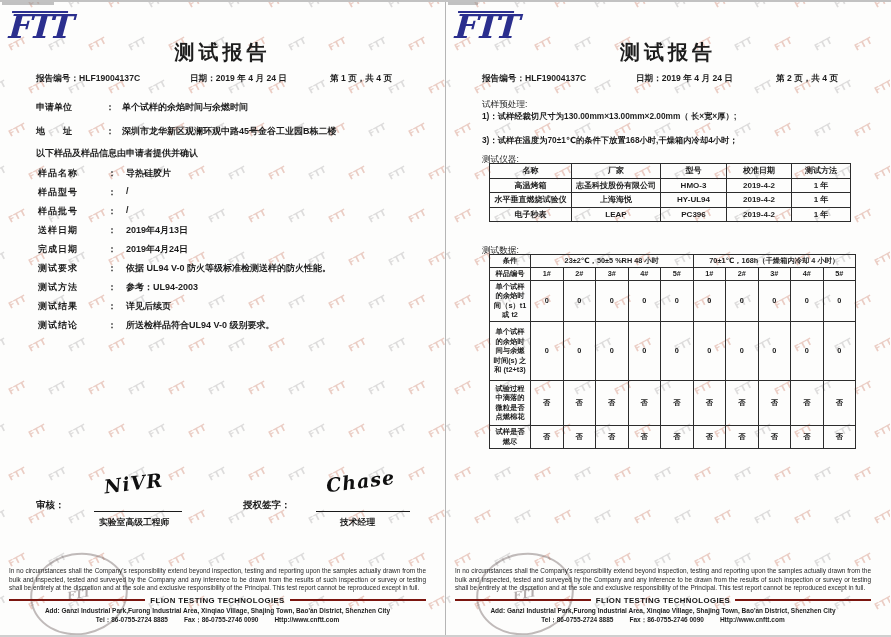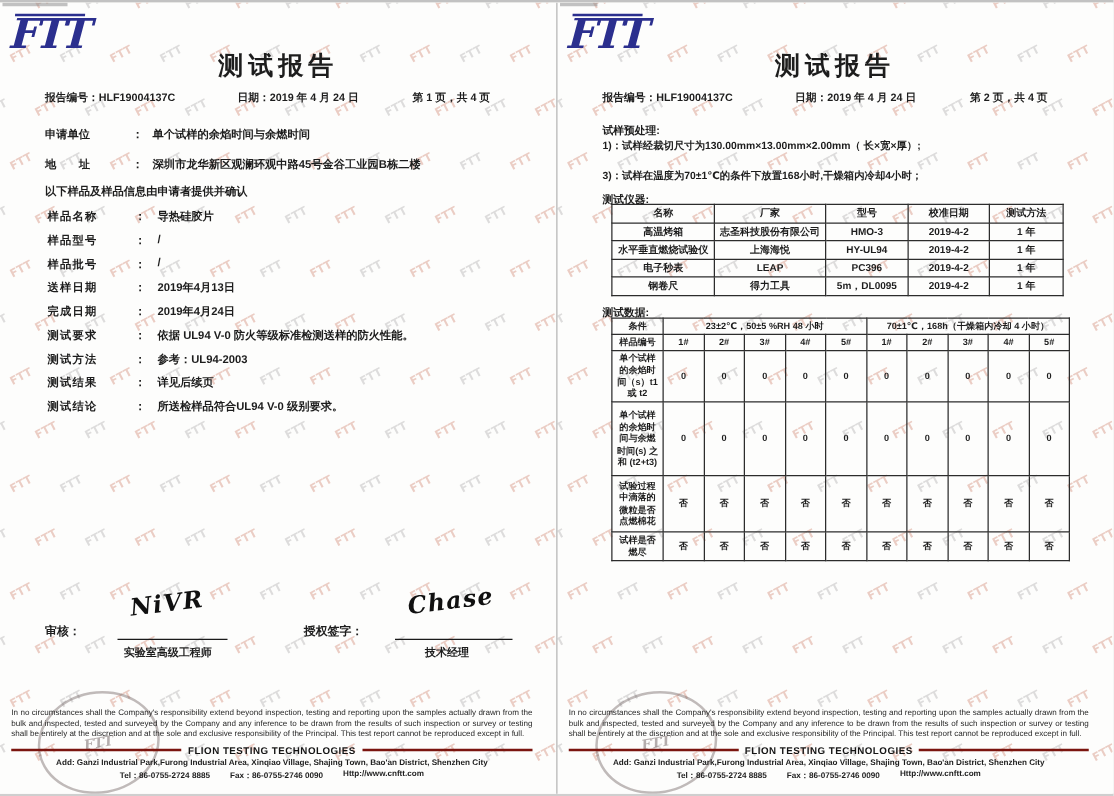--- a/index.html
+++ b/index.html
@@ -41,21 +41,21 @@
   .sfield .scolon { width:28px; text-align:center; }
   .sfield .svalue { flex:1; }
 
   .sig-label { position:absolute; font-size:9.5px; font-weight:bold; }
   .handsig { position:absolute; font-family:"DejaVu Serif","Liberation Serif",serif;
              font-style:italic; font-weight:bold; font-size:19px; color:#101010;
              transform:rotate(-7deg); letter-spacing:1px; }
   .sigline { position:absolute; height:1.4px; background:#1a1a1a; }
   .sigtitle { position:absolute; font-size:8.8px; font-weight:bold; }
 
-  .pretitle, .secthead { position:absolute; left:36px; font-size:8.6px; font-weight:bold; }
+  .pretitle, .secthead { position:absolute; left:36px; font-size:8.6px; font-weight:normal; }
   .preline { position:absolute; left:36px; font-size:8.3px; font-weight:bold; white-space:nowrap; }
 
   table { border-collapse:collapse; position:absolute; table-layout:fixed; }
   .itable td, .itable th { border:1px solid #2c2c2c; font-size:8px; font-weight:bold;
                            text-align:center; padding:0; height:13.5px; line-height:1.15; }
   .dtable td { border:1px solid #2c2c2c; font-size:7.3px; font-weight:bold;
                text-align:center; padding:1px; line-height:1.3; vertical-align:middle; }
   .dtable td.lbl { padding:1px 2px; }
 
   .footer { position:absolute; left:9px; right:19px; top:565px; }
@@ -575,27 +575,20 @@
             <td>2019-4-2</td>
             <td>1 年</td>
           </tr>
         <tr>
             <td>电子秒表</td>
             <td>LEAP</td>
             <td>PC396</td>
             <td>2019-4-2</td>
             <td>1 年</td>
           </tr>
-        <tr>
-            <td>钢卷尺</td>
-            <td>得力工具</td>
-            <td>5m，DL0095</td>
-            <td>2019-4-2</td>
-            <td>1 年</td>
-          </tr>
       </tbody>
     </table>
 
     <div class="secthead" style="top:243px;">测试数据:</div>
     <table class="dtable" style="left:43px; top:252px; width:366px;">
       <colgroup>
         <col style="width:41px">
           <col style="width:32.5px">
           <col style="width:32.5px">
           <col style="width:32.5px">

